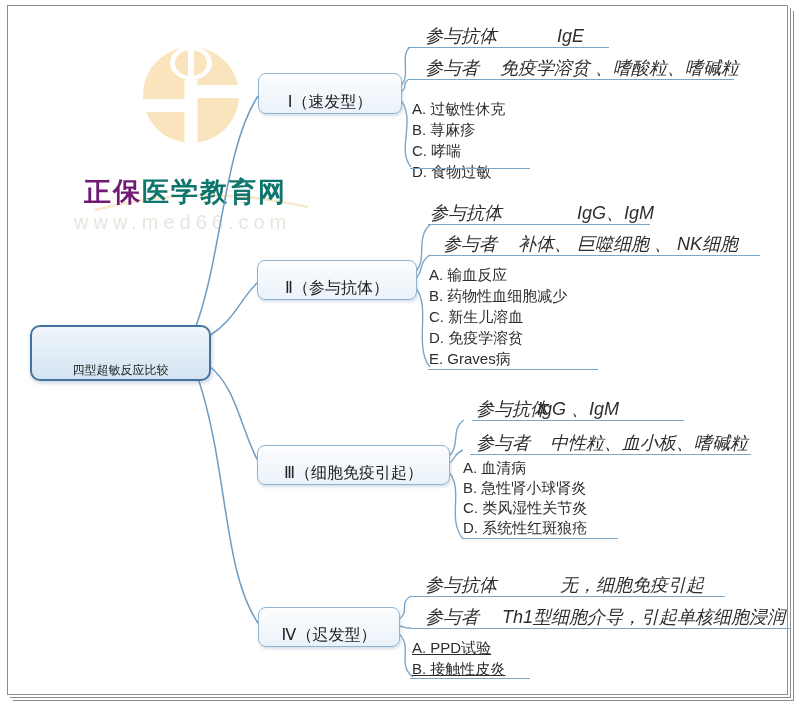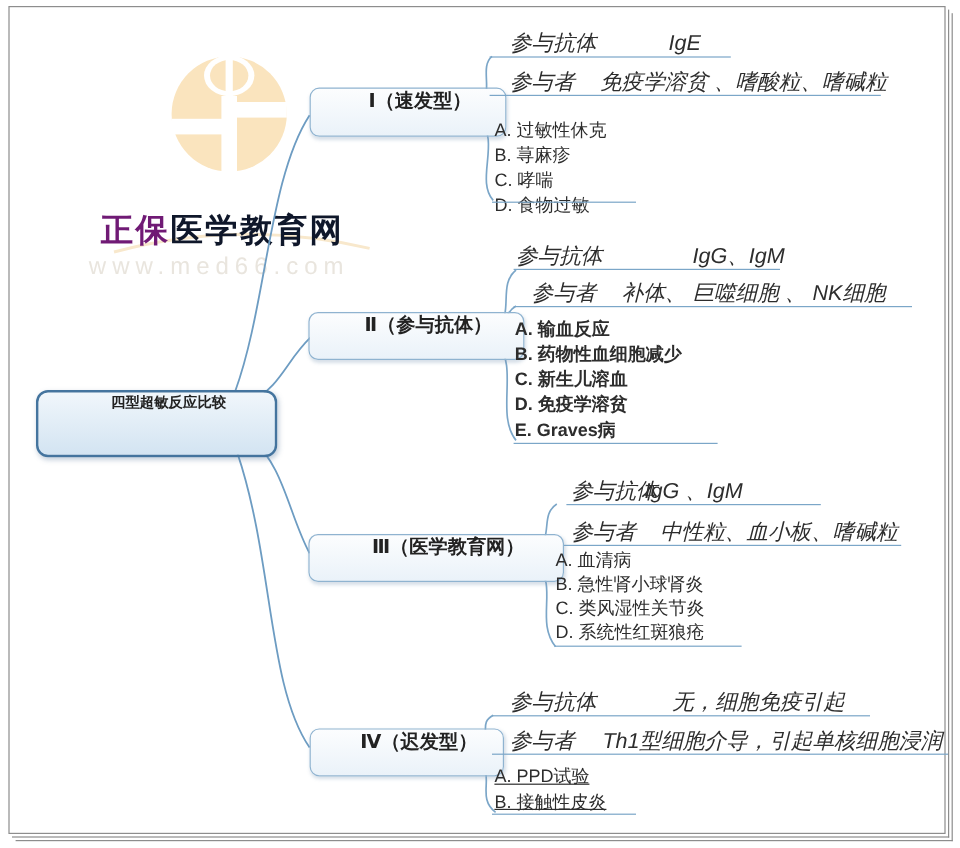--- a/index.html
+++ b/index.html
@@ -11,29 +11,29 @@
   .frame-main{position:absolute;left:7px;top:5px;width:779px;height:688px;border:1px solid #8d8d8d;}
   .frame-s1{position:absolute;left:10px;top:8px;width:780px;height:689px;border-right:1px solid #8d8d8d;border-bottom:1px solid #8d8d8d;}
   .frame-s2{position:absolute;left:13px;top:11px;width:780px;height:689px;border-right:1px solid #8d8d8d;border-bottom:1px solid #8d8d8d;}
 
   svg.layer{position:absolute;left:0;top:0;width:800px;height:707px;}
   .wm-layer{z-index:1;}
   .line-layer{z-index:2;}
 
   .wm-brand{position:absolute;left:84px;top:174px;z-index:1;font-size:27px;font-weight:bold;letter-spacing:2px;white-space:nowrap;}
   .wm-brand .hl{color:#701a75;}
-  .wm-brand .lt{color:#0f172a;}
+  .wm-brand .lt{color:#0f766e;}
   .wm-url{position:absolute;left:74px;top:211px;z-index:1;font-size:20px;letter-spacing:5px;color:#e9e5de;white-space:nowrap;}
 
   .node-box{
-    position:absolute;z-index:3;display:flex;align-items:flex-start;justify-content:center;
+    position:absolute;z-index:3;display:flex;align-items:flex-end;justify-content:center;
     border:1.5px solid #8fb3d0;border-radius:8px;
     background:linear-gradient(180deg,#fcfdfe 0%,#eaf2f9 100%);
     box-shadow:1px 2px 3px rgba(120,150,180,0.30);
-    font-size:16px;font-weight:bold;color:#222;white-space:nowrap;padding-left:20px;
+    font-size:16px;font-weight:normal;color:#222;white-space:nowrap;
   }
   .root-box{
     left:30px;top:325px;width:177px;height:52px;
     border:2.5px solid #44749e;border-radius:10px;
     background:linear-gradient(180deg,#f0f6fb 0%,#d3e4f2 100%);
     box-shadow:1px 2px 4px rgba(90,120,155,0.35);
     font-size:12px;
   }
   .box-1{left:258px;top:73px;width:142px;height:39px;}
   .box-2{left:257px;top:260px;width:158px;height:38px;}
@@ -54,21 +54,21 @@
   .r1a{left:408px;top:25px;width:184px;padding-left:17px;}  .r1a .lab{width:132px;}
   .r1b{left:408px;top:57px;width:309px;padding-left:17px;}  .r1b .lab{width:75px;}
   .r2a{left:428px;top:202px;width:220px;padding-left:2px;}  .r2a .lab{width:147px;}
   .r2b{left:428px;top:233px;width:317px;padding-left:15px;} .r2b .lab{width:75px;}
   .r3a{left:472px;top:398px;width:208px;padding-left:4px;}  .r3a .lab{width:61px;}
   .r3b{left:470px;top:432px;width:275px;padding-left:6px;}  .r3b .lab{width:74px;}
   .r4a{left:410px;top:574px;width:300px;padding-left:15px;} .r4a .lab{width:135px;}
   .r4b{left:410px;top:606px;width:365px;padding-left:15px;} .r4b .lab{width:77px;}
 
   .l1{left:412px;top:84px;margin-top:14px;}  .u1{left:410px;top:168px;width:120px;}
-  .l2{left:429px;top:264px;font-weight:bold;} .u2{left:428px;top:369px;width:170px;}
+  .l2{left:429px;top:264px;} .u2{left:428px;top:369px;width:170px;}
   .l3{left:463px;top:458px;} .u3{left:462px;top:538px;width:156px;}
   .l4{left:412px;top:637px;text-decoration:underline;} .u4{left:410px;top:678px;width:120px;}
 </style>
 </head>
 <body>
 
 <div id="canvas">
 
   <div class="frame-main"></div>
   <div class="frame-s1"></div>
@@ -116,21 +116,21 @@
     <span>四型超敏反应比较</span>
   </div>
 
   <div class="node-box box-1">
     <span>Ⅰ（速发型）</span>
   </div>
   <div class="node-box box-2">
     <span>Ⅱ（参与抗体）</span>
   </div>
   <div class="node-box box-3">
-    <span>Ⅲ（医学教育网）</span>
+    <span>Ⅲ（细胞免疫引起）</span>
   </div>
   <div class="node-box box-4">
     <span>Ⅳ（迟发型）</span>
   </div>
 
   <div class="vrow r1a">
     <span class="lab">参与抗体</span><span>IgE</span>
   </div>
   <div class="vrow r1b">
     <span class="lab">参与者</span><span>免疫学溶贫 、嗜酸粒、嗜碱粒</span>

